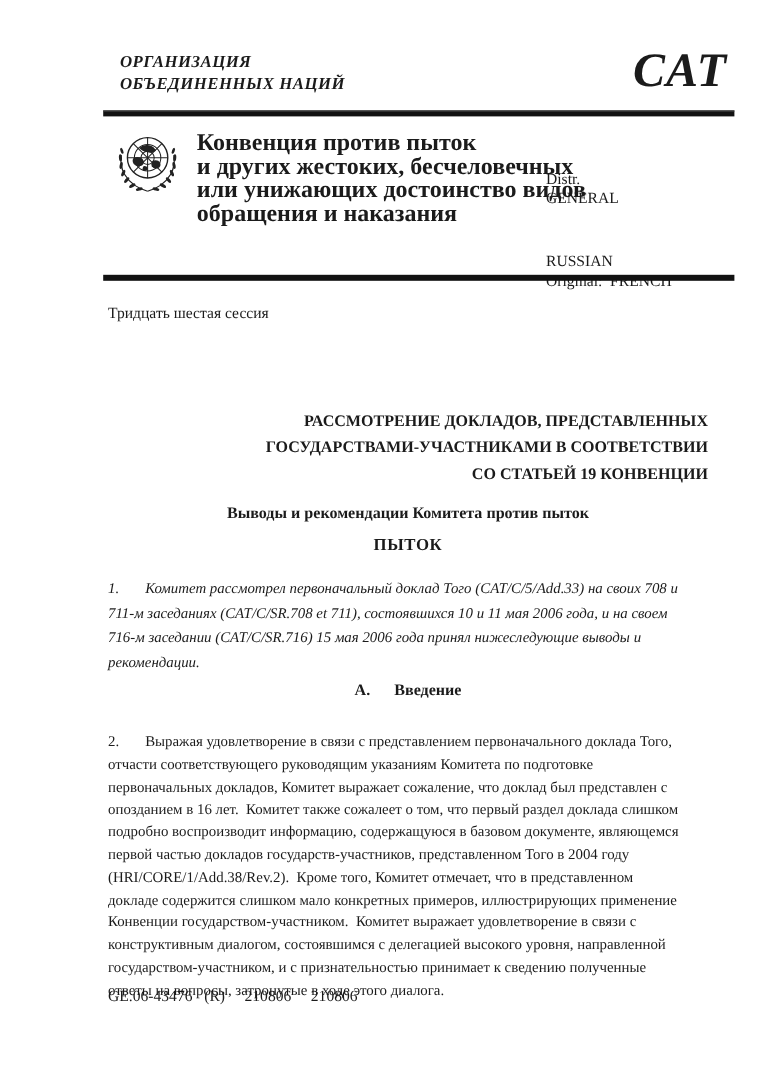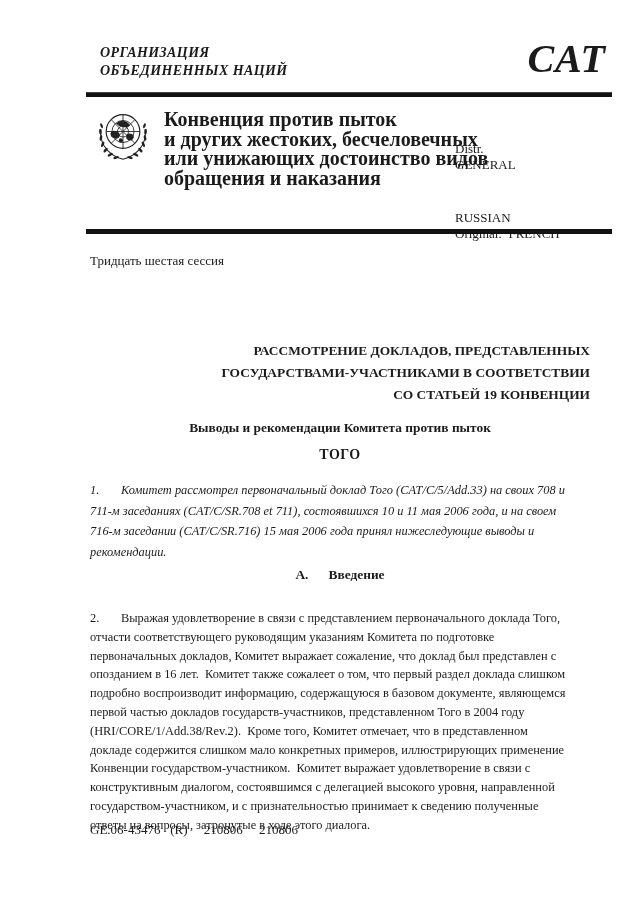--- a/index.html
+++ b/index.html
@@ -115,21 +115,21 @@
   <div class="session-block">
     <div>Тридцать шестая сессия</div>
   </div>
 
   <div class="main-title">РАССМОТРЕНИЕ ДОКЛАДОВ, ПРЕДСТАВЛЕННЫХ
 ГОСУДАРСТВАМИ-УЧАСТНИКАМИ В СООТВЕТСТВИИ
 СО СТАТЬЕЙ 19 КОНВЕНЦИИ</div>
 
   <div class="subtitle">Выводы и рекомендации Комитета против пыток</div>
 
-  <div class="country-heading">ТОГО</div>
+  <div class="country-heading">ПЫТОК</div>
 
   <div class="para para-1">1.       Комитет рассмотрел первоначальный доклад Того (CAT/C/5/Add.33) на своих 708 и
 711-м заседаниях (CAT/C/SR.708 et 711), состоявшихся 10 и 11 мая 2006 года, и на своем
 716-м заседании (CAT/C/SR.716) 15 мая 2006 года принял нижеследующие выводы и
 рекомендации.</div>
 
   <div class="section-a">A.      Введение</div>
 
   <div class="para para-2">2.       Выражая удовлетворение в связи с представлением первоначального доклада Того,
 отчасти соответствующего руководящим указаниям Комитета по подготовке

